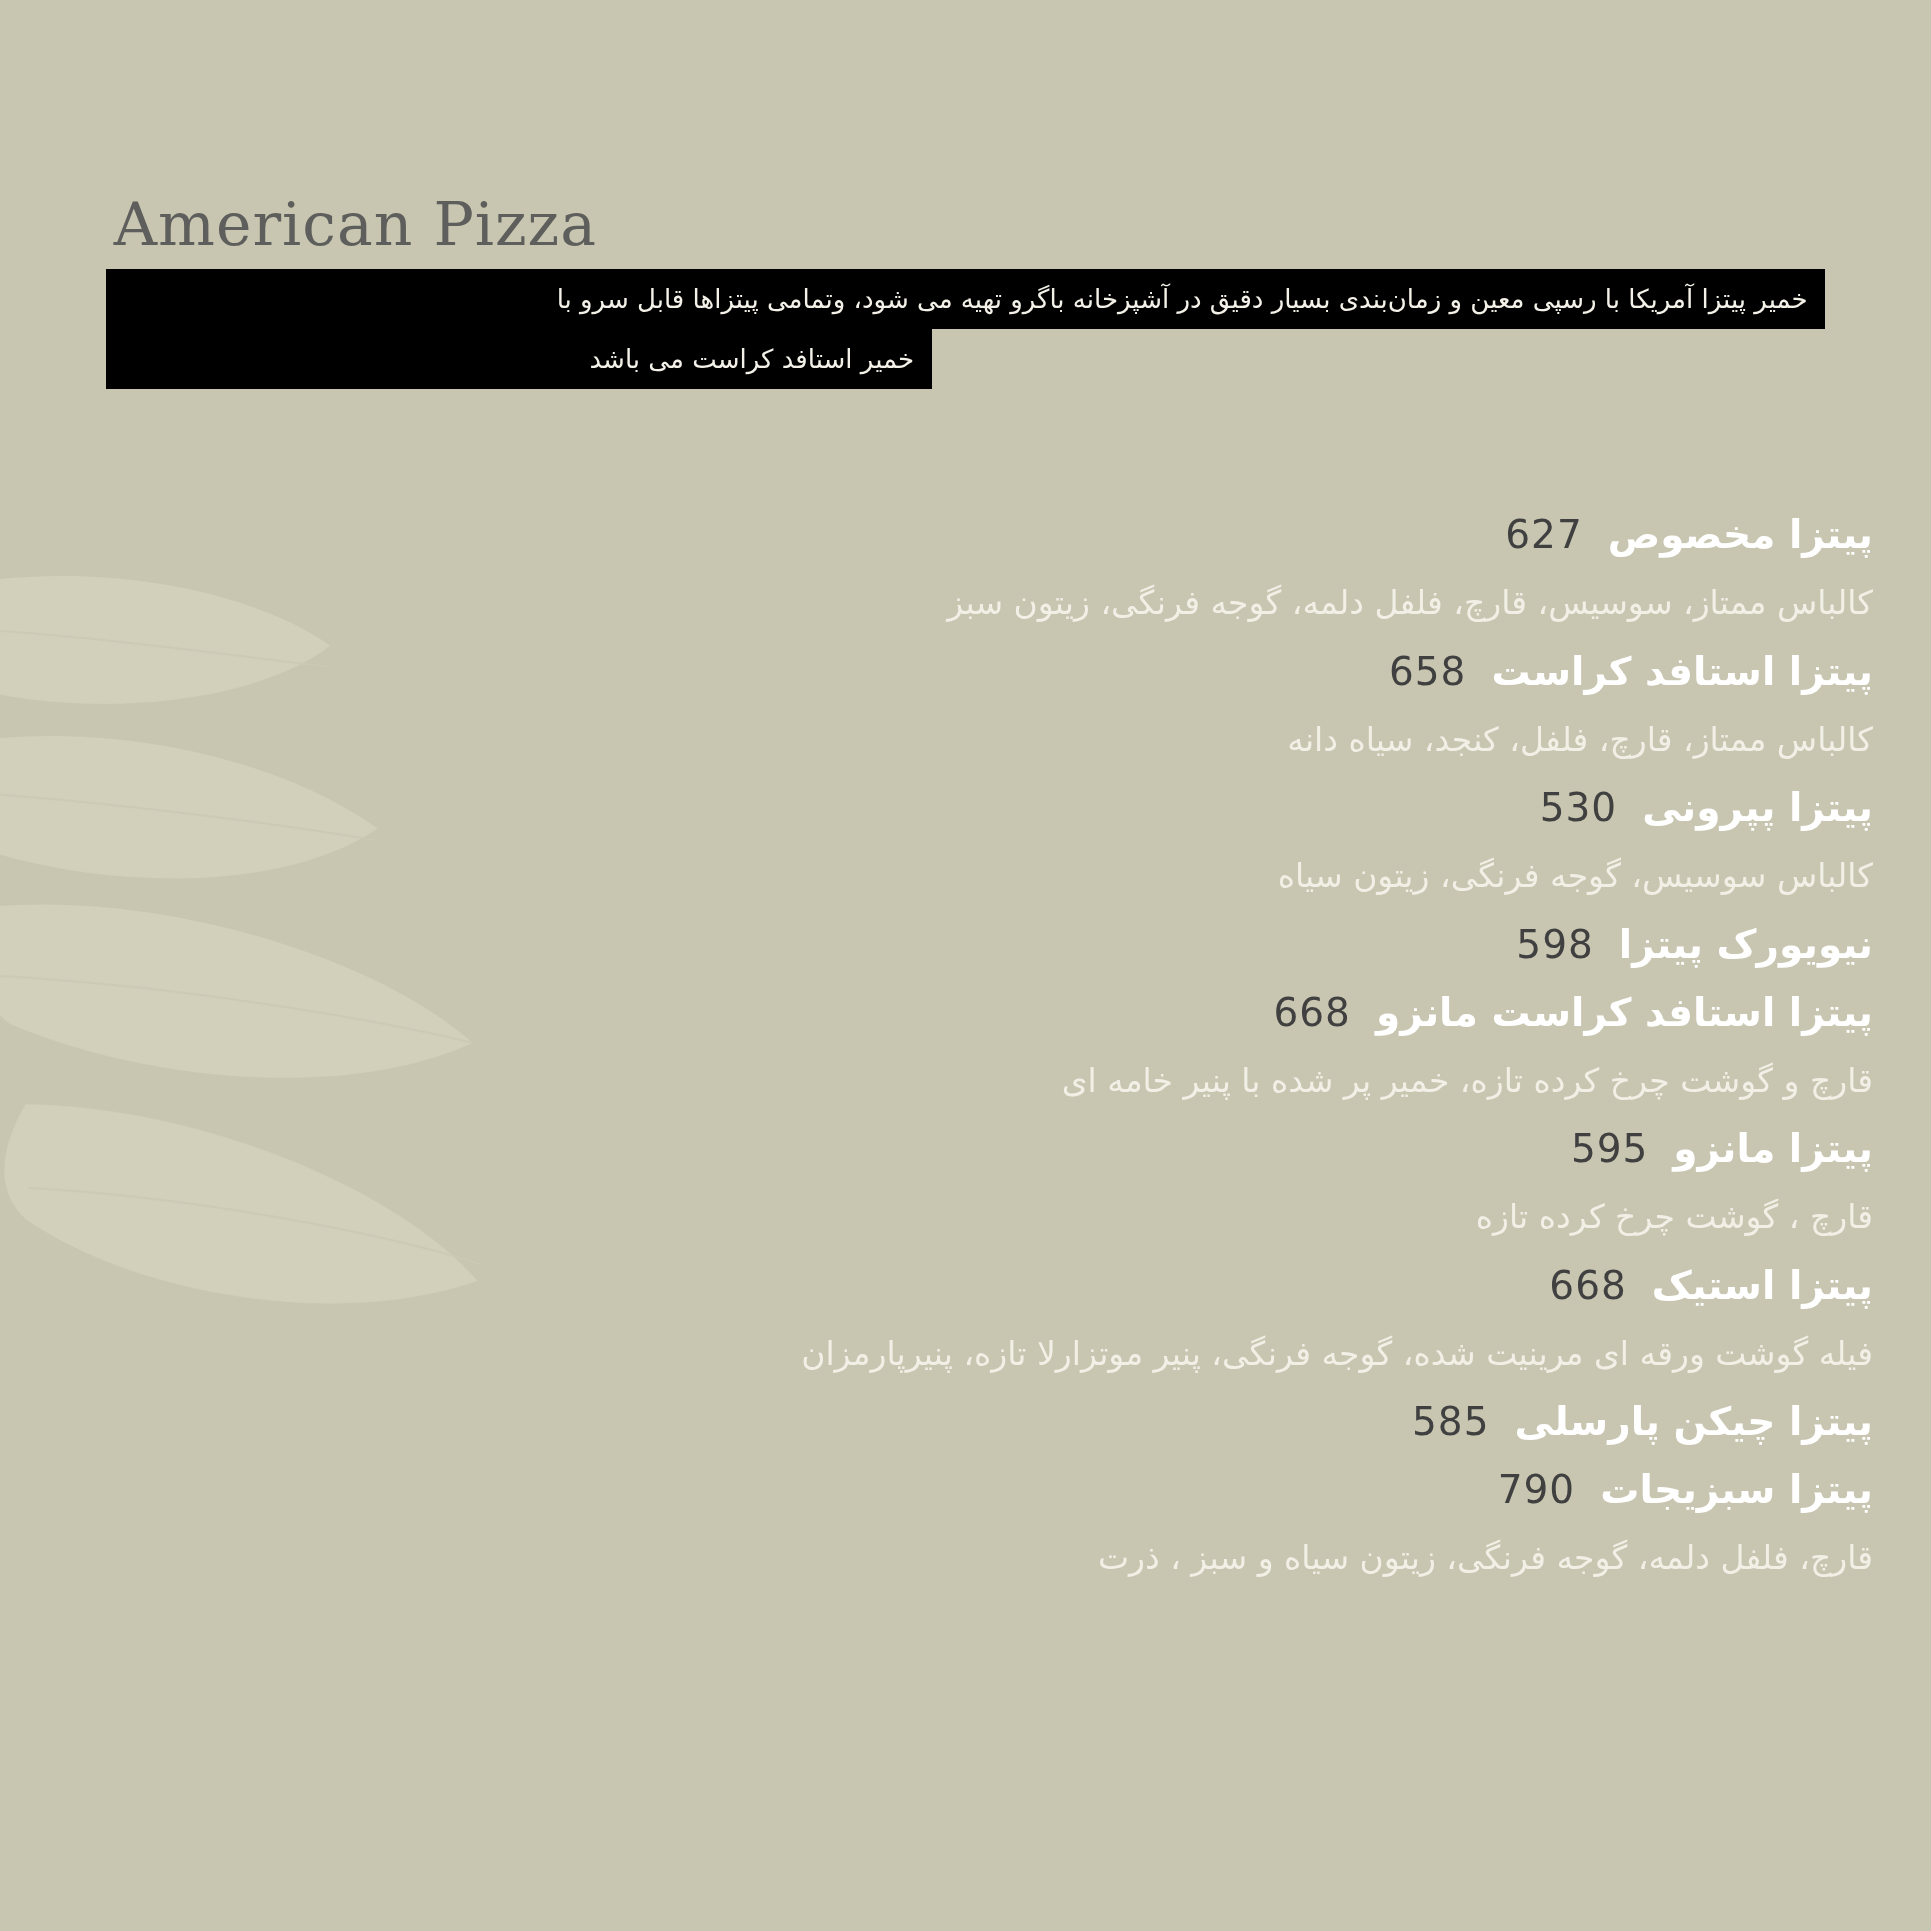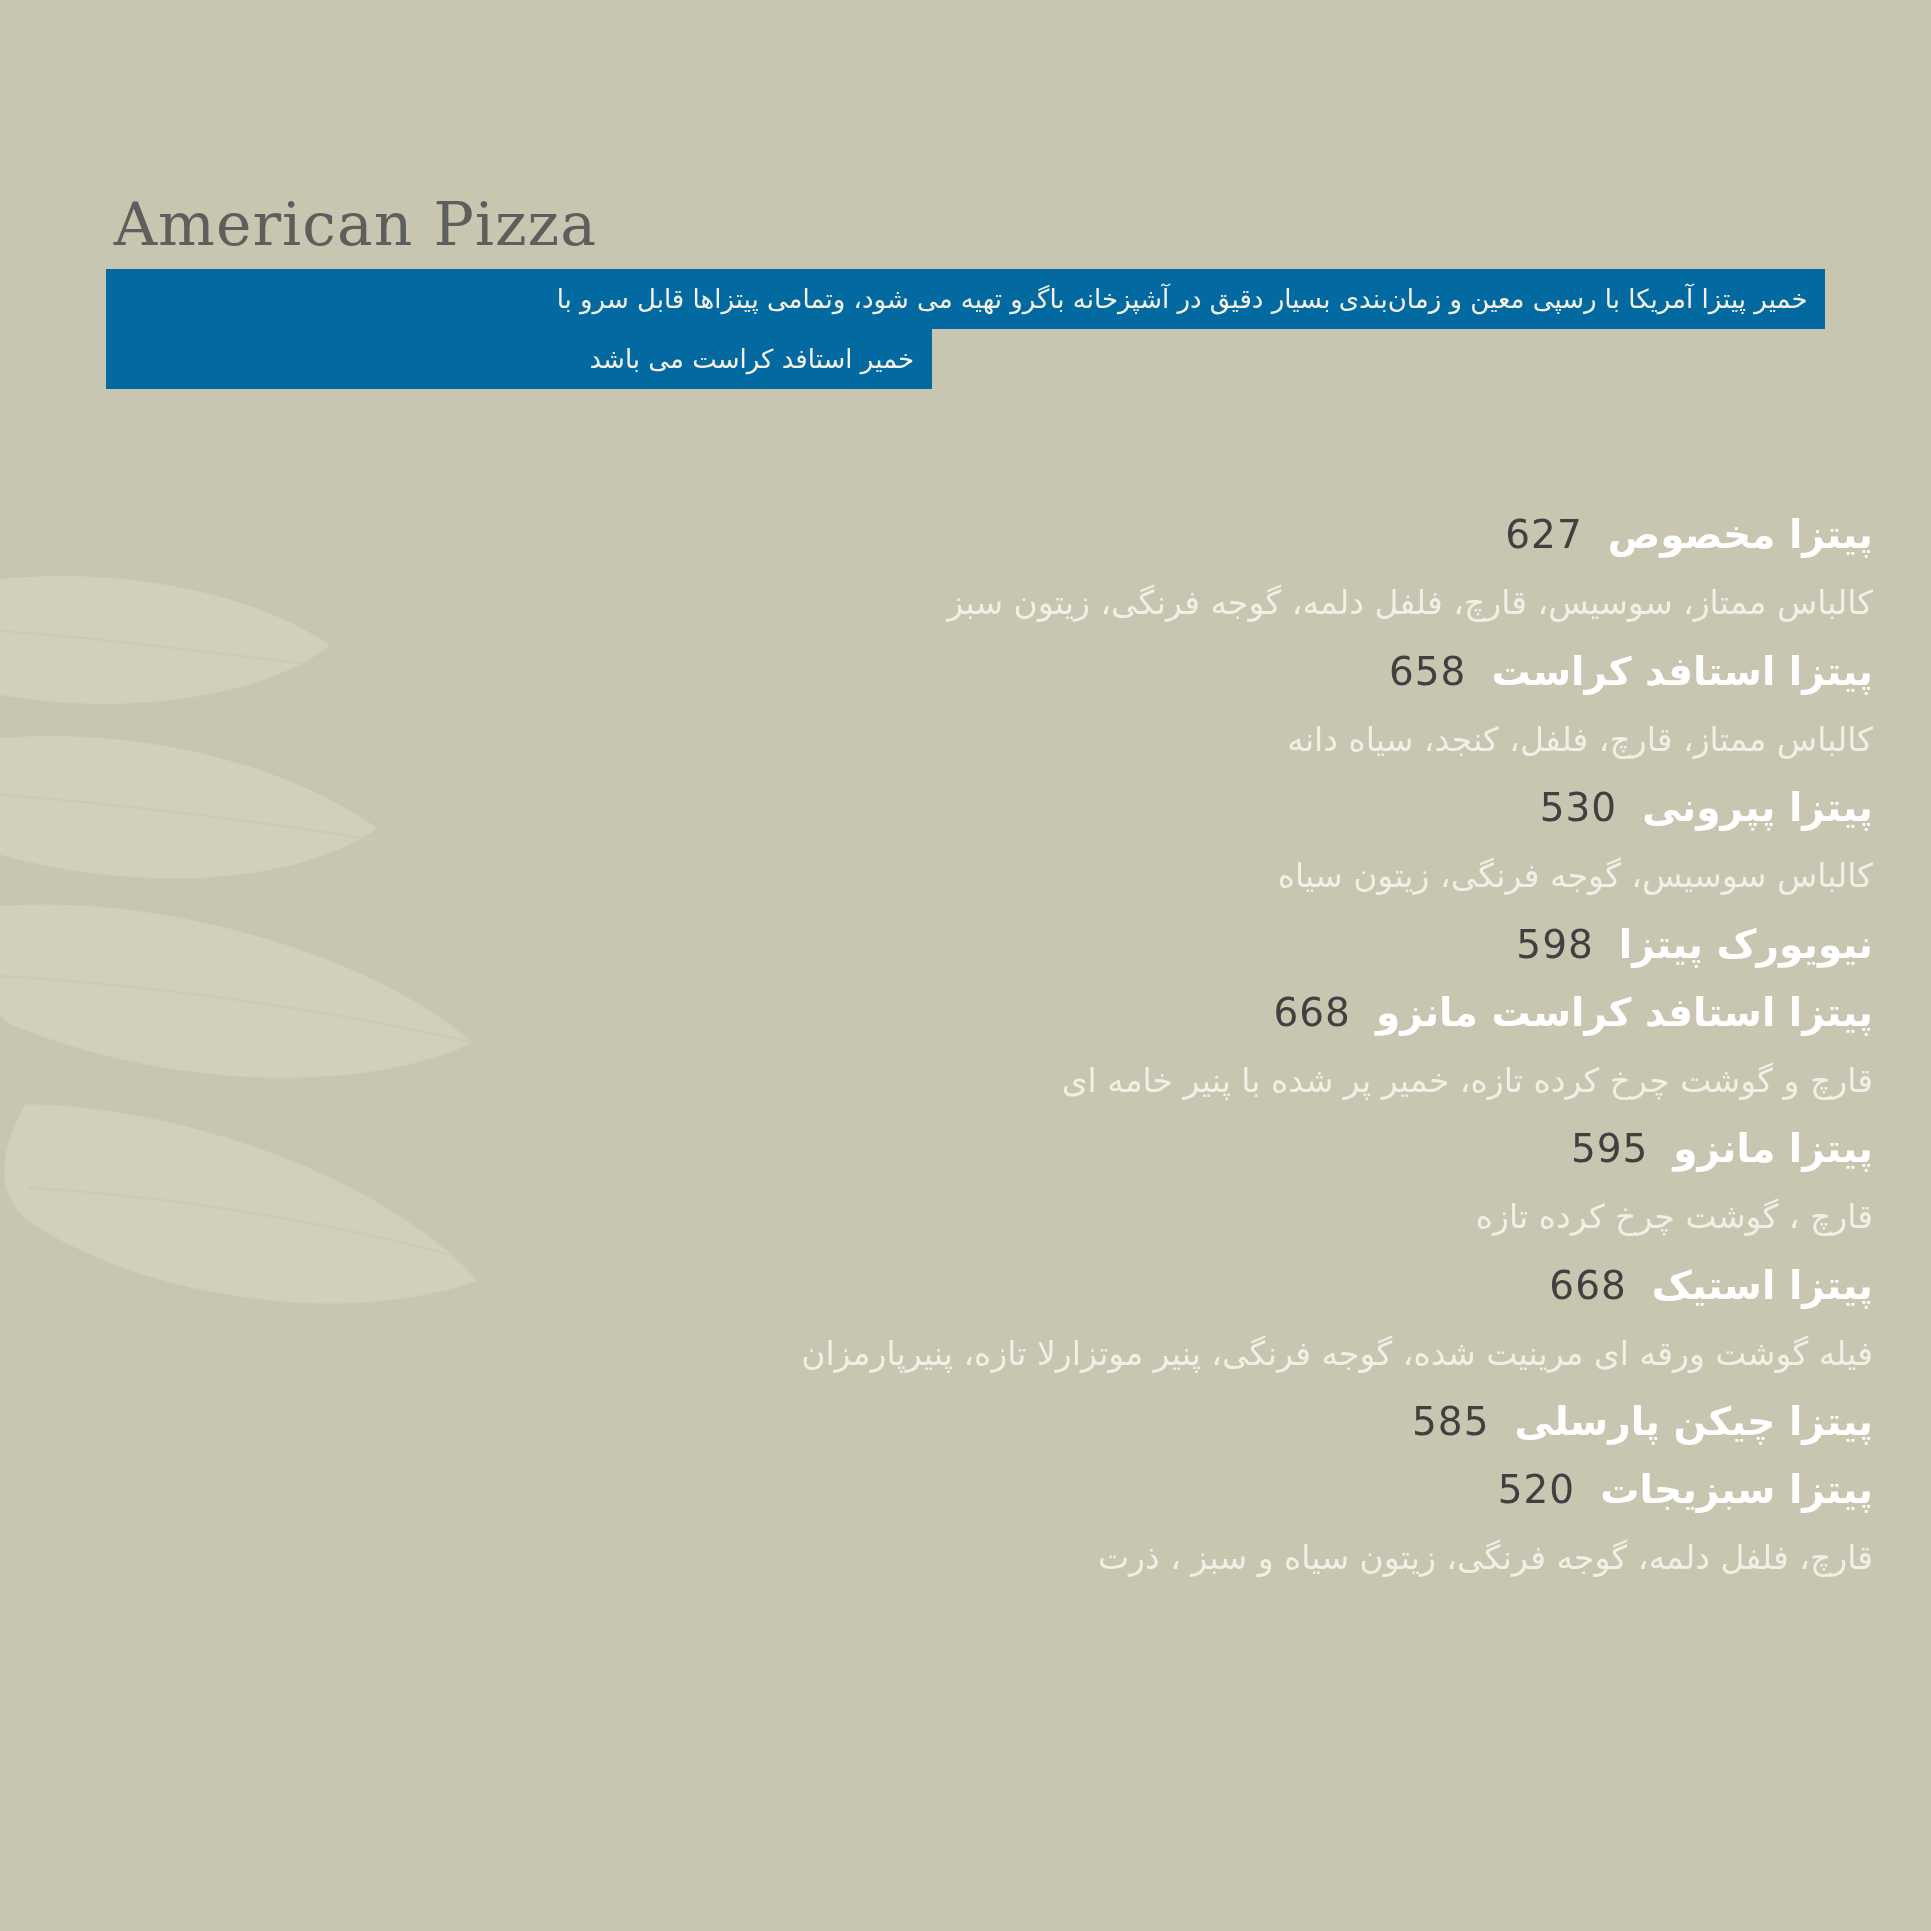--- a/index.html
+++ b/index.html
@@ -43,21 +43,21 @@
     font-family: "DejaVu Serif", serif;
     font-size: 60px;
     letter-spacing: 1px;
     color: #5e5e5c;
     direction: ltr;
     text-align: left;
     margin: 0 0 9.7px 7.7px;
     font-weight: 400;
   }
   .intro-bar {
-    background: #0369a1;
+    background: #000000;
     color: #f3f1e8;
     direction: rtl;
     text-align: right;
     font-size: 26px;
     line-height: 60px;
     padding: 0 17.4px;
     white-space: nowrap;
     overflow: hidden;
   }
   .intro-bar.second {
@@ -193,20 +193,20 @@
     <div class="menu-item">
       <div class="item-head">
         <span class="item-name">پیتزا چیکن پارسلی</span>
         <span class="item-price">585</span>
       </div>
     </div>
 
     <div class="menu-item">
       <div class="item-head">
         <span class="item-name">پیتزا سبزیجات</span>
-        <span class="item-price">520</span>
+        <span class="item-price">790</span>
       </div>
       <div class="item-desc">قارچ، فلفل دلمه، گوجه فرنگی، زیتون سیاه و سبز ، ذرت</div>
     </div>
 
   </div>
 </div>
 
 
 </body></html>

